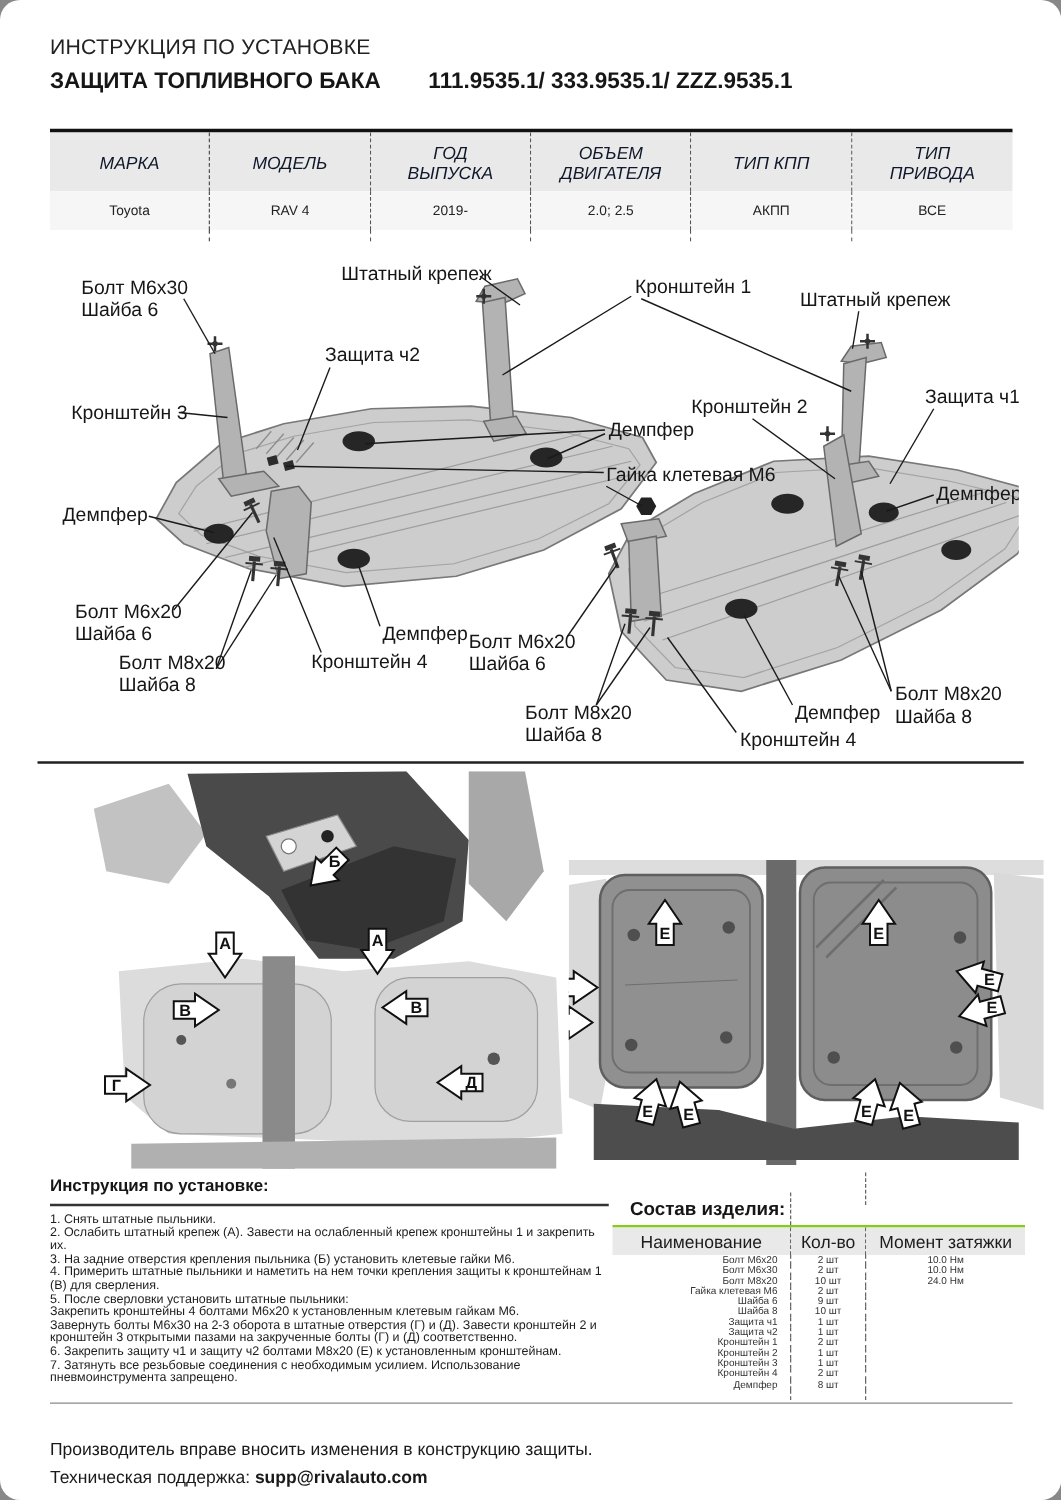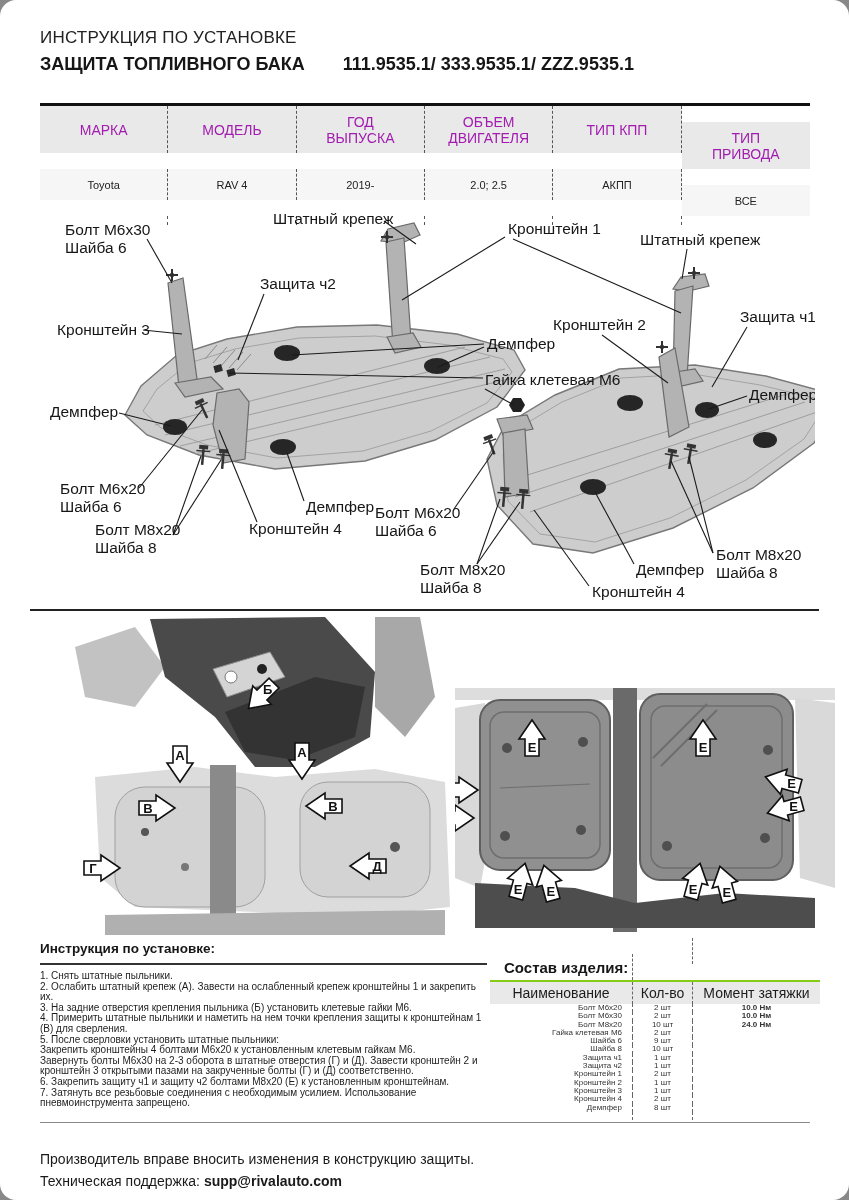--- a/index.html
+++ b/index.html
@@ -9,22 +9,22 @@
   .hdr{position:absolute;left:40px;top:28px;width:780px;}
   .hdr-sub{font-size:17px;letter-spacing:.2px;color:#222;}
   .hdr-main{display:flex;gap:38px;margin-top:6px;align-items:baseline;}
   .hdr-title{font-size:18px;font-weight:bold;}
   .hdr-part{font-size:18px;font-weight:bold;}
   
   .vtable{position:absolute;left:40px;top:103px;width:770px;border-top:3px solid #111;}
   .vrow{display:grid;grid-template-columns:repeat(6,1fr);}
   .vcell{border-right:1px dashed #555;display:flex;align-items:center;justify-content:center;
          text-align:center;white-space:pre-line;}
-  .vcell:last-child{border-right:none;margin-top:16px;}
-  .vhead .vcell{background:#e9e9e9;height:47px;font-size:14px;color:#a21caf;line-height:16px;}
+  .vcell:last-child{border-right:none;}
+  .vhead .vcell{background:#e9e9e9;height:47px;font-size:14px;color:#0f172a;line-height:16px;font-style:italic;}
   .vval  .vcell{background:#f6f6f6;height:31px;font-size:11px;color:#222;}
   .vext  .vcell{height:9px;background:#fff;}
   
   .diagram{position:absolute;left:35px;top:197px;width:780px;height:415px;}
   .diagram text{font-size:15.5px;fill:#161616;}
   .leader{stroke:#1a1a1a;stroke-width:1.1;fill:none;}
   .plate{fill:#cdcdcd;stroke:#787878;stroke-width:1.4;}
   .plate-in{fill:none;stroke:#a3a3a3;stroke-width:1;}
   .rib{stroke:#9e9e9e;stroke-width:1;}
   .hatch{stroke:#8b8b8b;stroke-width:1;}
@@ -47,21 +47,21 @@
   .ccell{border-right:1px dashed #666;}
   .ccell:last-child{border-right:none;}
   .ctitle-row .ccell{height:26px;}
   .ctitle{font-size:15px;font-weight:bold;padding-left:14px;display:flex;align-items:center;margin-top:16px;}
   .chead{border-top:2px solid #84cc16;}
   .chead .ccell{background:#e9e9e9;height:22px;font-size:14px;display:flex;
                 align-items:center;justify-content:center;color:#1c1c1c;}
   .cdata .ccell{height:8.3px;font-size:8px;line-height:8.3px;color:#333;}
   .cname{text-align:right;padding-right:10px;}
   .cqty{text-align:center;}
-  .ctrq{text-align:center;font-weight:bold;}
+  .ctrq{text-align:center;}
   .cext .ccell{height:8px;}
   
   .footer{position:absolute;left:40px;top:1122px;width:770px;border-top:1px solid #8a8a8a;
           padding-top:25px;font-size:14px;line-height:22px;color:#1a1a1a;}
   .footer b{font-weight:bold;}
 </style>
 </head>
 <body>
 
 <div class="page">

